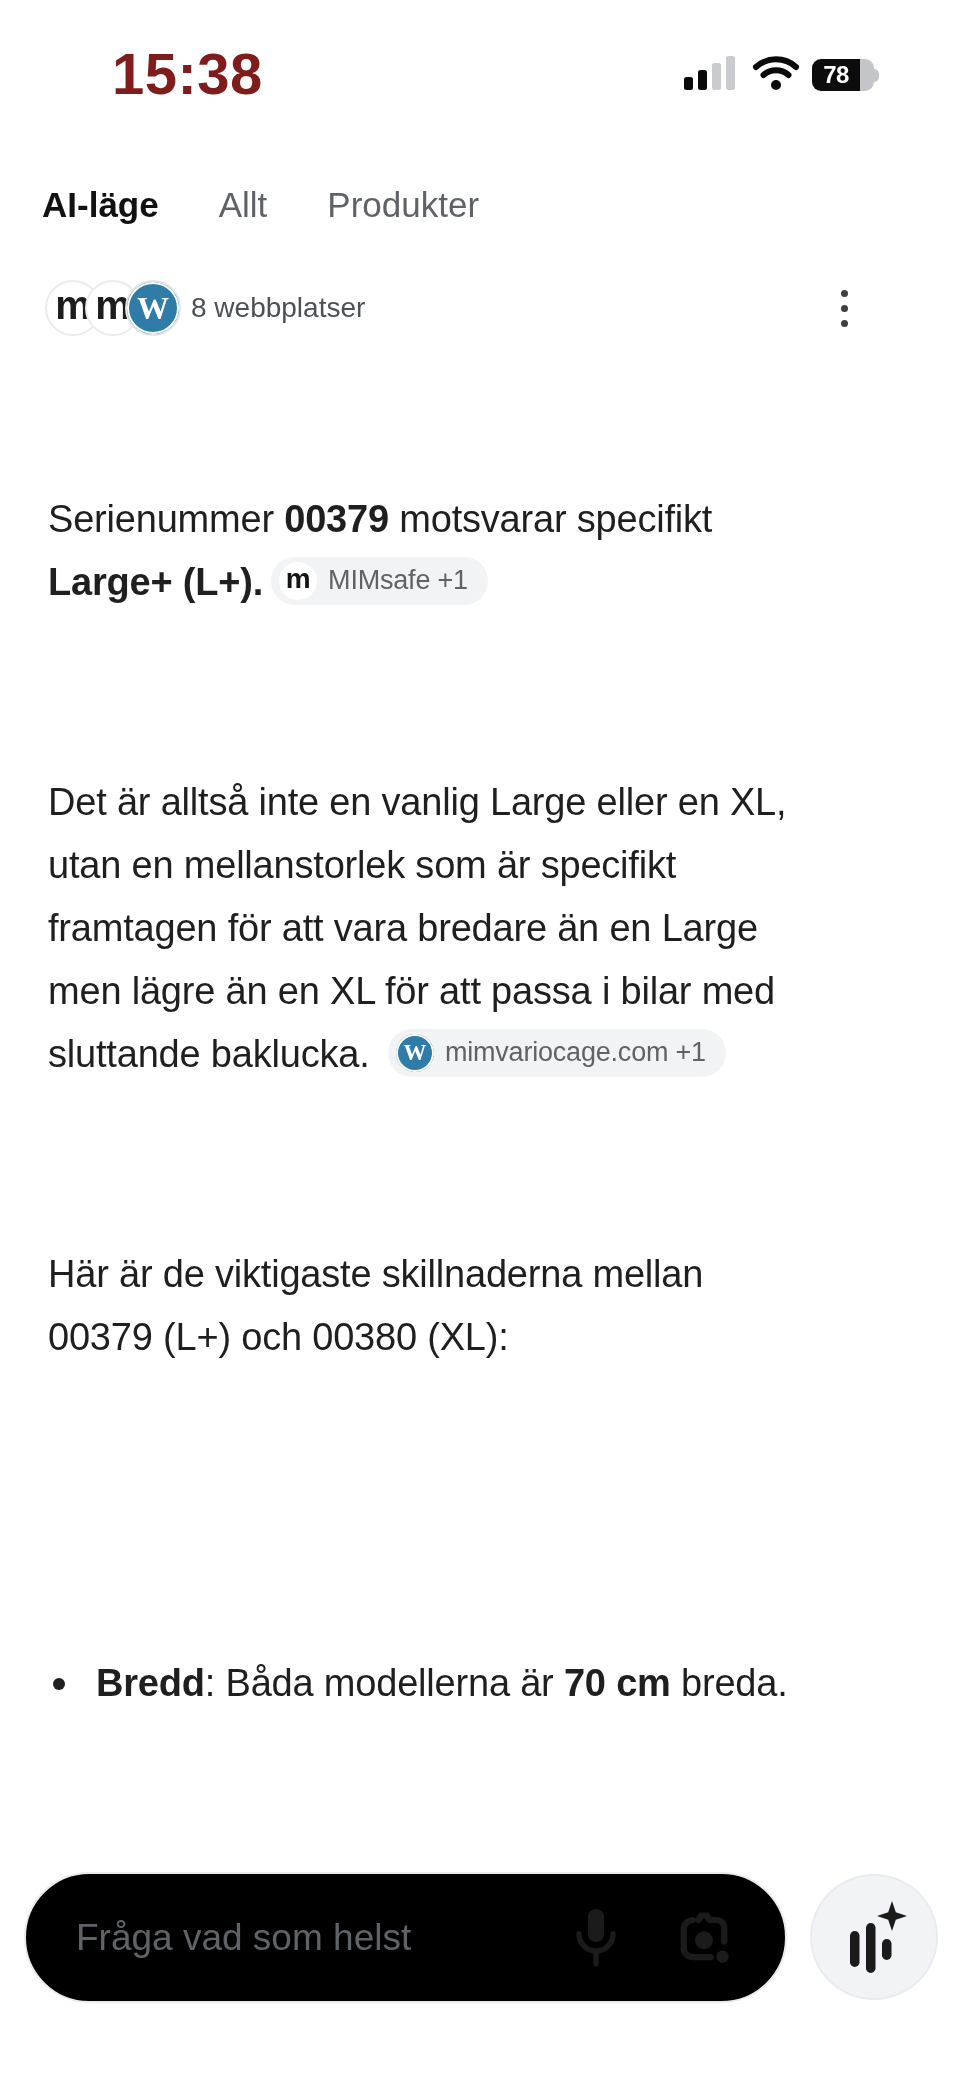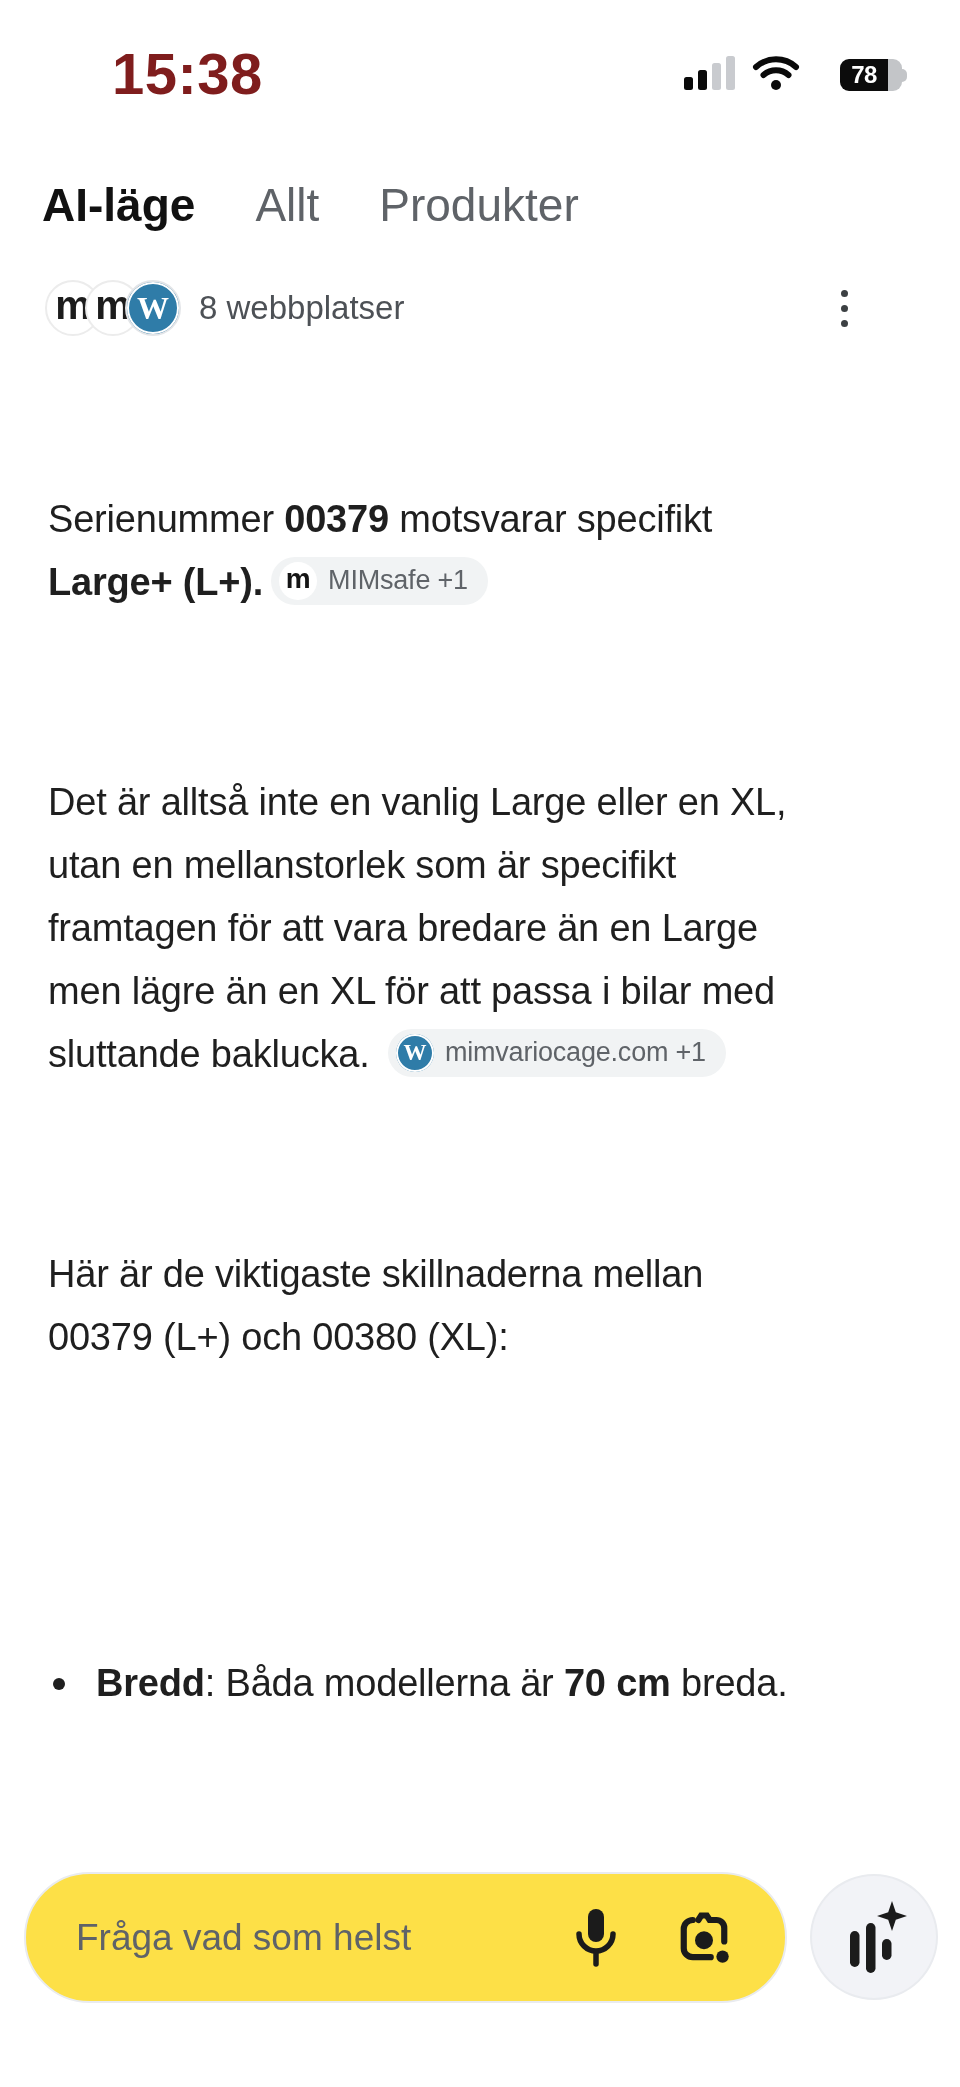--- a/index.html
+++ b/index.html
@@ -10,44 +10,44 @@
   
   .status-bar{position:absolute;top:0;left:0;right:0;height:110px;}
   .time{position:absolute;left:112px;top:40px;font-size:58px;font-weight:700;color:#7f1d1d;letter-spacing:.5px;}
   .sig{position:absolute;left:684px;top:56px;display:flex;align-items:flex-end;gap:5px;height:34px;}
   .sig span{width:9px;border-radius:2.5px;background:#c9cbcf;display:block;}
   .sig span:nth-child(1){height:13px;background:#0a0a0a;}
   .sig span:nth-child(2){height:20px;background:#0a0a0a;}
   .sig span:nth-child(3){height:27px;}
   .sig span:nth-child(4){height:34px;}
   .wifi{position:absolute;left:752px;top:55px;}
-  .battery{position:absolute;left:840px;top:59px;display:flex;align-items:center;}
+  .battery{position:absolute;left:812px;top:59px;display:flex;align-items:center;}
   .batt-body{width:62px;height:32px;border-radius:9px;overflow:hidden;display:flex;}
   .batt-dark{flex:0 0 48px;background:#0c0c0c;color:#fff;font-size:24px;font-weight:700;
     display:flex;align-items:center;justify-content:center;letter-spacing:-.5px;}
   .batt-light{flex:1;background:#c3c5c8;}
   .batt-nub{width:5px;height:13px;border-radius:0 5px 5px 0;background:#c3c5c8;}
   
   .tabs{position:absolute;top:182px;left:42px;right:30px;display:flex;gap:60px;
-    font-size:46px;line-height:46px;color:#5f6368;white-space:nowrap;}
+    font-size:35px;line-height:46px;color:#5f6368;white-space:nowrap;}
   .tab{cursor:pointer;}
   .tab.active{color:#111;font-weight:700;}
   
   .sources{position:absolute;top:278px;left:45px;right:40px;height:60px;display:flex;align-items:center;}
   .fav{display:inline-flex;width:56px;height:56px;border-radius:50%;align-items:center;justify-content:center;
     background:#fff;border:2px solid #ececec;box-sizing:border-box;position:relative;flex:none;}
   .fav+.fav{margin-left:-16px;}
   .fav:nth-child(1){z-index:1;}
   .fav:nth-child(2){z-index:2;}
   .fav:nth-child(3){z-index:3;}
   .fav-m{color:#1c1c1c;font-weight:800;font-size:40px;line-height:1;padding-bottom:6px;}
   .fav-wp{background:#2f7ca8;border:2px solid #e3e5e8;color:#fff;
     font-family:"Liberation Serif","DejaVu Serif",serif;font-size:32px;font-weight:700;
     box-shadow:inset 0 0 0 2px #fff;}
-  .sources-label{margin-left:18px;font-size:33px;color:#4d5156;}
+  .sources-label{margin-left:10px;font-size:28px;color:#4d5156;}
   .kebab{position:absolute;right:66px;top:6px;display:flex;flex-direction:column;gap:8px;padding:6px;cursor:pointer;}
   .kebab i{width:7px;height:7px;border-radius:50%;background:#3c4043;display:block;}
   
   .answer{position:absolute;top:362px;left:48px;width:906px;font-size:38px;line-height:63px;
     letter-spacing:-.2px;white-space:pre-wrap;}
   .answer p{margin:0 0 31px 0;}
   .answer .b{font-weight:700;}
   .answer ul{list-style:none;margin:0 0 31px 0;padding:0;}
   .answer li{position:relative;padding-left:48px;margin:0 0 31px 0;}
   .answer li::before{content:"";position:absolute;left:5px;top:26px;width:12px;height:12px;border-radius:50%;background:#1f1f1f;}
@@ -55,21 +55,21 @@
     padding:5px 20px 5px 8px;margin-left:8px;vertical-align:middle;transform:translateY(-4px);
     white-space:nowrap;cursor:pointer;line-height:normal;}
   .chip-icon{width:38px;height:38px;border-radius:50%;display:inline-flex;align-items:center;
     justify-content:center;flex:none;}
   .chip-icon.mimsafe{background:#fff;color:#141414;font-weight:800;font-size:28px;padding-bottom:4px;box-sizing:border-box;}
   .chip-icon.wordpress{background:#2f7ca8;color:#fff;font-family:"Liberation Serif","DejaVu Serif",serif;
     font-size:23px;font-weight:700;box-shadow:inset 0 0 0 2px #fff;}
   .chip-label{font-size:27px;color:#5f6368;}
   
   .ask-bar{position:absolute;top:1872px;left:24px;width:914px;height:131px;}
-  .ask-pill{position:absolute;left:0;top:0;width:763px;height:131px;background:#fde047;
+  .ask-pill{position:absolute;left:0;top:0;width:763px;height:131px;background:#000000;
     border:2px solid #e9ebef;border-radius:66px;box-sizing:border-box;display:flex;align-items:center;cursor:text;}
   .placeholder{margin-left:50px;font-size:37px;color:#5f6368;flex:1;}
   .pill-icons{display:flex;align-items:center;gap:58px;padding-right:54px;}
   .icon-btn{display:flex;align-items:center;justify-content:center;cursor:pointer;}
   .ai-btn{position:absolute;right:0;top:2px;width:128px;height:126px;border-radius:50%;background:#f2f3f7;
     border:2px solid #e9ebef;box-sizing:border-box;display:flex;align-items:center;justify-content:center;cursor:pointer;}
 </style>
 </head>
 <body>
 

